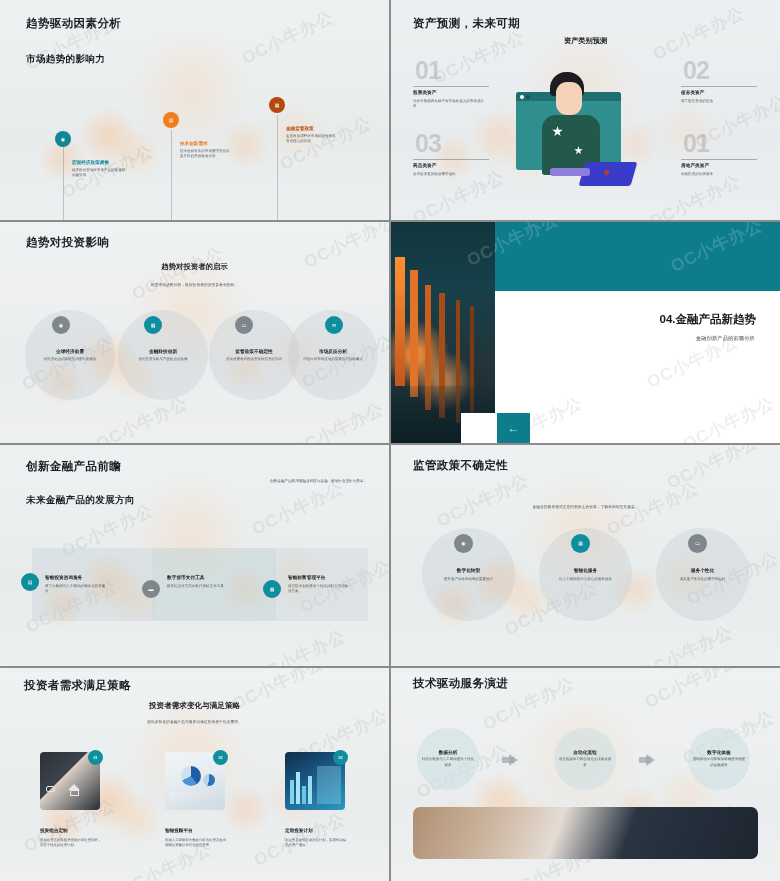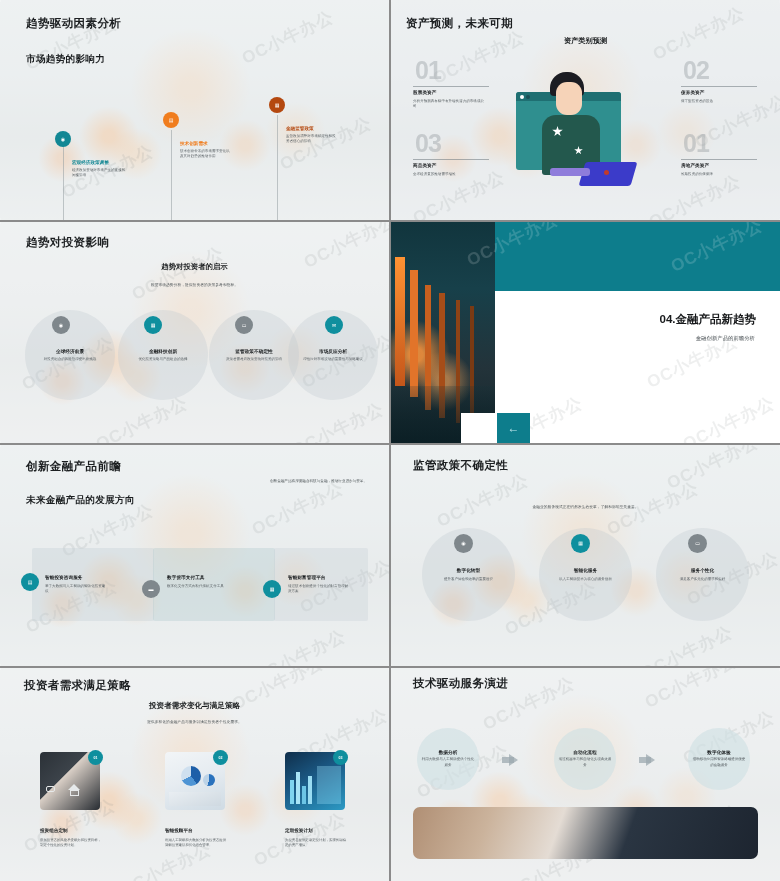--- a/index.html
+++ b/index.html
@@ -186,21 +186,21 @@
     <div class="bg"></div>
     <div class="veil" style="background:rgba(236,239,241,.62)"></div>
     <div class="wm">
       <span style="left:258px;top:22px">OC小牛办公</span>
       <span style="left:38px;top:46px">OC小牛办公</span>
       <span style="left:300px;top:110px">OC小牛办公</span>
       <span style="left:18px;top:186px">OC小牛办公</span>
       <span style="left:254px;top:190px">OC小牛办公</span>
     </div>
 
-    <div class="ttl s-title" style="left:15px;top:16px">资产预测，未来可期</div>
+    <div class="ttl s-title" style="left:22px;top:16px">资产预测，未来可期</div>
     <div class="h-center" style="top:36px;font-size:7.2px">资产类别预测</div>
 
     <div style="position:absolute;left:125px;top:60px;width:140px;height:135px">
       <div style="position:absolute;left:0;top:32px;width:105px;height:78px;background:#2f8f8f;border-radius:3px"></div>
       <div style="position:absolute;left:0;top:32px;width:105px;height:9px;background:#1f6f72;border-radius:3px 3px 0 0"></div>
       <div style="position:absolute;left:4px;top:34.5px;width:4px;height:4px;background:#fff;border-radius:50%"></div>
       <div style="position:absolute;left:10px;top:34.5px;width:4px;height:4px;background:#1b4f55;border-radius:50%"></div>
       <div style="position:absolute;left:34px;top:12px;width:34px;height:24px;background:#1c1c22;border-radius:16px 16px 4px 4px"></div>
       <div style="position:absolute;left:40px;top:22px;width:26px;height:33px;background:#f6d3b8;border-radius:11px"></div>
       <div style="position:absolute;left:26px;top:55px;width:58px;height:60px;background:#23584d;border-radius:14px 14px 3px 3px"></div>

